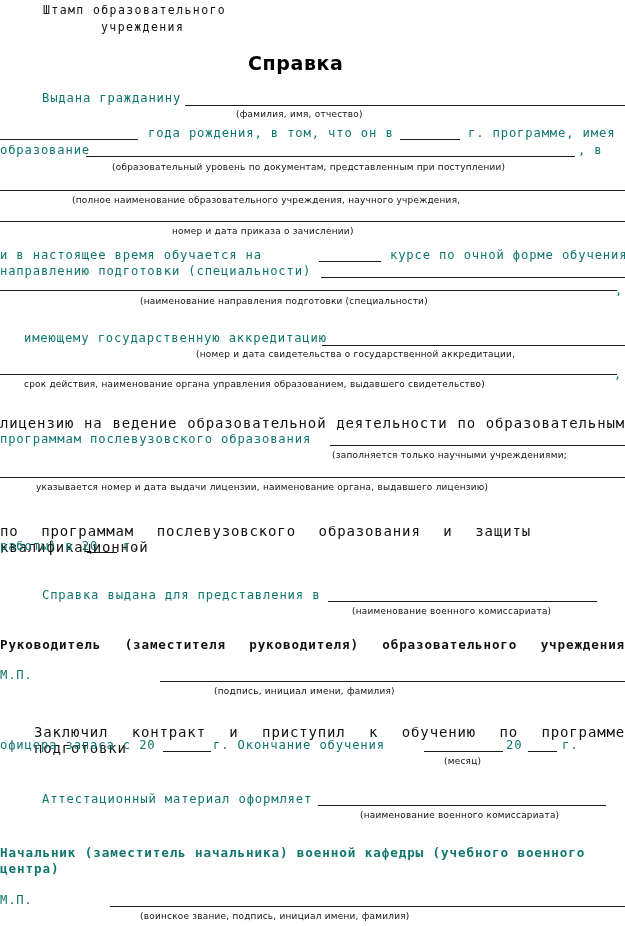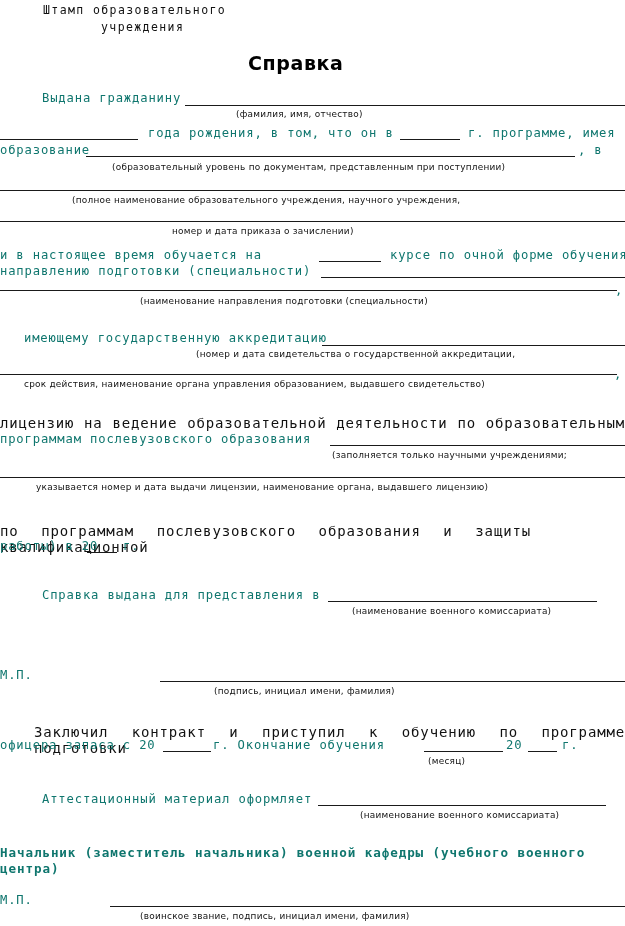--- a/index.html
+++ b/index.html
@@ -147,34 +147,35 @@
 
   <div class="just" style="left:0px; top:523px; width:531px;">по программам послевузовского образования и защиты квалификационной</div>
   <div class="row body" style="left:0px; top:539px;">работы) в 20</div>
   <div class="rule" style="left:87px; top:552px; width:30px;"></div>
   <div class="row body" style="left:123px; top:539px;">г.</div>
 
   <div class="row body" style="left:42px; top:588px;">Справка выдана для представления в</div>
   <div class="rule" style="left:328px; top:601px; width:269px;"></div>
   <div class="cap" style="left:352px; top:605px;">(наименование военного комиссариата)</div>
 
+  <div class="just bold" style="left:0px; top:637px; width:625px; font-size:12.6px;">Руководитель (заместителя руководителя) образовательного учреждения</div>
 
   <div class="row body" style="left:0px; top:668px;">М.П.</div>
   <div class="rule" style="left:160px; top:681px; width:465px;"></div>
   <div class="cap" style="left:214px; top:685px;">(подпись, инициал имени, фамилия)</div>
 
   <div class="just" style="left:34px; top:712px; width:591px;margin-top:12px;">Заключил контракт и приступил к обучению по программе подготовки</div>
   <div class="row body" style="left:0px; top:738px;">офицера запаса с 20</div>
   <div class="rule" style="left:163px; top:751px; width:48px;"></div>
   <div class="row body" style="left:213px; top:738px;">г. Окончание обучения</div>
   <div class="rule" style="left:424px; top:751px; width:79px;"></div>
   <div class="row body" style="left:506px; top:738px;">20</div>
   <div class="rule" style="left:528px; top:751px; width:29px;"></div>
   <div class="row body" style="left:562px; top:738px;">г.</div>
-  <div class="cap" style="left:428px; top:755px;">(месяц)</div>
+  <div class="cap" style="left:444px; top:755px;">(месяц)</div>
 
   <div class="row body" style="left:42px; top:792px;">Аттестационный материал оформляет</div>
   <div class="rule" style="left:318px; top:805px; width:288px;"></div>
   <div class="cap" style="left:360px; top:809px;">(наименование военного комиссариата)</div>
 
   <div class="row bold" style="left:0px; top:845px; font-size:12.6px;">Начальник (заместитель начальника) военной кафедры (учебного военного</div>
   <div class="row bold" style="left:0px; top:861px; font-size:12.6px;">центра)</div>
 
   <div class="row body" style="left:0px; top:893px;">М.П.</div>
   <div class="rule" style="left:110px; top:906px; width:515px;"></div>

